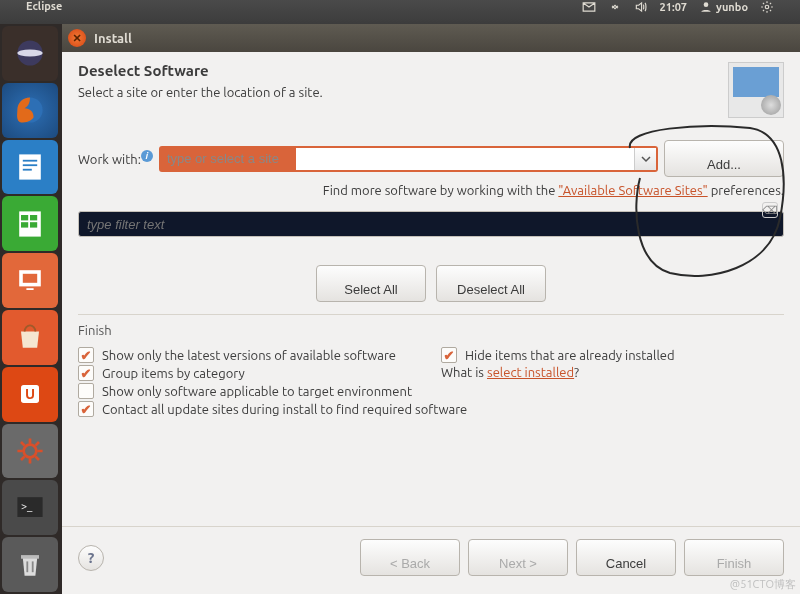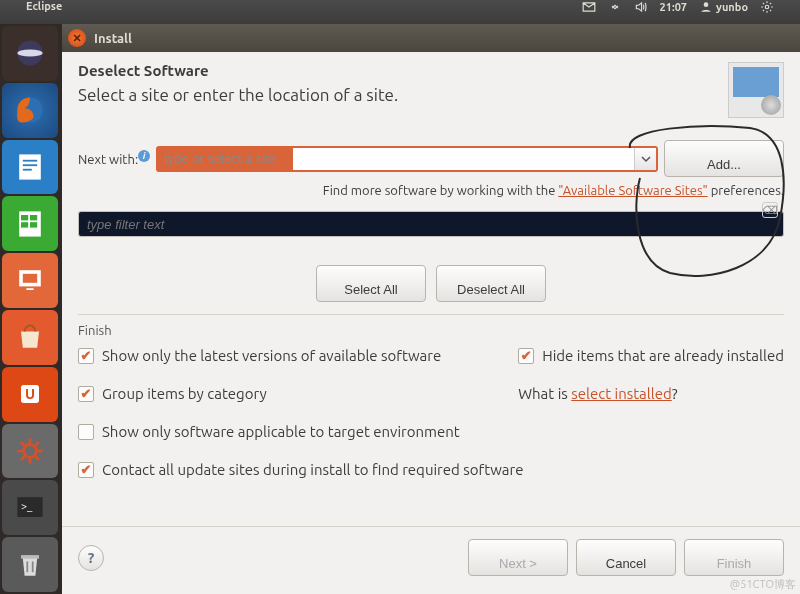--- a/index.html
+++ b/index.html
@@ -95,21 +95,21 @@
     .dialog-body {
       flex: 1;
       padding: 10px 16px 0 16px;
       display: flex;
       flex-direction: column;
       overflow: hidden;
     }
     .header-row { display: flex; align-items: flex-start; }
     .header-text { flex: 1; }
     .header-text h2 { font-size: 15px; font-weight: bold; margin-bottom: 6px; }
-    .header-text p { font-size: 17px; color: #3c3c3c; }
+    .header-text p { font-size: 13px; color: #3c3c3c; }
     .header-icon {
       width: 56px; height: 56px;
       background: #e8e8e8;
       border: 1px solid #ccc;
       position: relative;
     }
     .header-icon::before {
       content: ""; position: absolute; top: 4px; left: 4px; right: 4px; height: 30px;
       background: #6a9fd4;
     }
@@ -190,23 +190,23 @@
       display: flex; gap: 10px; margin-top: 28px; justify-content: center;
     }
     .sel-buttons .btn { min-width: 110px; }
     .details-label {
       margin-top: 12px; padding-top: 8px; border-top: 1px solid #d8d4cc;
       font-size: 13px; color: #555;
     }
     .options {
       margin-top: 10px;
       display: grid;
-      grid-template-columns: 1fr;
-      gap: 21px 20px;
-      font-size: 15px;
+      grid-template-columns: 1fr 1fr;
+      gap: 2px 20px;
+      font-size: 13px;
     }
     .checkbox-row {
       display: flex; align-items: center; gap: 8px;
     }
     .cb {
       width: 16px; height: 16px;
       border: 1px solid #b0aaa0;
       border-radius: 2px;
       background: #fdfcfa;
       display: inline-flex; align-items: center; justify-content: center;
@@ -364,21 +364,21 @@
   <div class="dialog-body">
     <div class="header-row">
       <div class="header-text">
         <h2>Deselect Software</h2>
         <p>Select a site or enter the location of a site.</p>
       </div>
       <div class="header-icon"></div>
     </div>
 
     <div class="work-row">
-      <label><span>Next with:</span><span class="info-i">i</span></label>
+      <label><span>Work with:</span><span class="info-i">i</span></label>
       <div class="combo">
         <input type="text" style="background: linear-gradient(to right, rgb(217, 100, 58) 0px, rgb(217, 100, 58) 135px, transparent 135px); color: rgb(255, 255, 255);" placeholder="type or select a site">
         <div class="drop">
           <svg width="10" height="10" viewBox="0 0 10 10">
               <path d="M1 3l4 4 4-4" fill="none" stroke="#555" stroke-width="1.5"></path>
             </svg>
         </div>
       </div>
       <button class="btn" style="min-width:120px">Add...</button>
     </div>
@@ -422,20 +422,21 @@
       <div class="checkbox-row" style="grid-column:1/3">
         <span class="cb checked"></span>
         <span>Contact all update sites during install to find required software</span>
       </div>
     </div>
   </div>
 
   <div class="footer">
     <span class="help-btn">?</span>
     <span class="spacer"></span>
+    <button class="btn" disabled="">&lt; Back</button>
     <button class="btn" disabled="">Next &gt;</button>
     <button class="btn">Cancel</button>
     <button class="btn" disabled="">Finish</button>
   </div>
 </div>
 
 <svg class="annotation" viewBox="0 0 170 170">
   <path d="M10 30 C 5 10, 80 5, 130 10 C 165 15, 168 60, 160 100 C 150 150, 90 165, 50 155 C 15 145, 12 90, 20 60" fill="none" stroke="#2a2a2a" stroke-width="2"></path>
 </svg>
 

